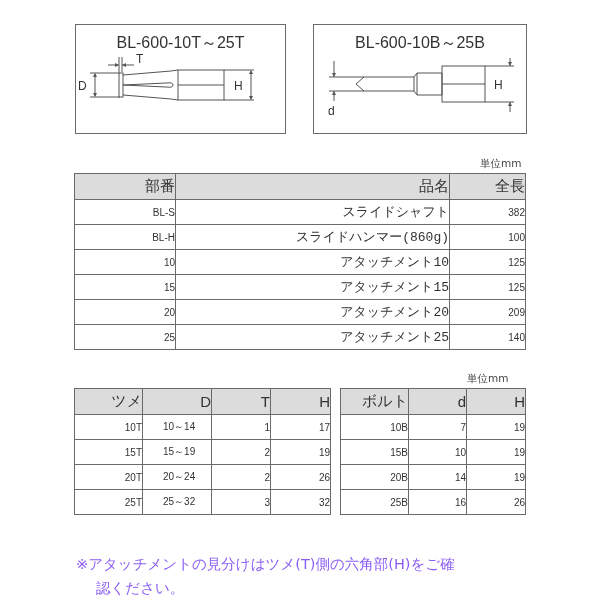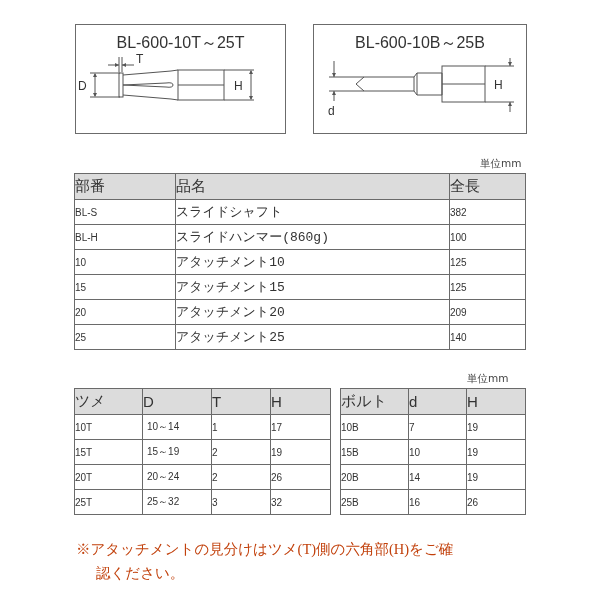--- a/index.html
+++ b/index.html
@@ -4,28 +4,28 @@
   <style>
     html, body { margin: 0; padding: 0; background: #ffffff; }
     body { width: 600px; height: 600px; position: relative; overflow: hidden;
            font-family: "DejaVu Sans", "Liberation Sans", sans-serif; color: #333333; }
     .frame { position: absolute; border: 1.5px solid #6b6b6b; background: #fff; box-sizing: border-box; }
     .frame-title { position: absolute; left: 0; right: 0; top: 8px; text-align: center;
                    font-family: "Liberation Sans", sans-serif; font-size: 16px; color: #333; }
     .diagram { position: absolute; left: 0; top: 0; }
     .unit { position: absolute; font-size: 10.5px; color: #444; }
     table { position: absolute; border-collapse: collapse; table-layout: fixed; }
-    th, td { border: 1.5px solid #6a6a6a; text-align: left; padding: 0; color: #333;
+    th, td { border: 1.5px solid #6a6a6a; text-align: right; padding: 0; color: #333;
              font-family: "Liberation Sans", "DejaVu Sans", sans-serif; }
     th { background: #dcdcdc; font-weight: normal; font-size: 15px; height: 25px; }
     td { font-size: 10px; height: 24px; background: #fff; }
     td.jp { font-family: Liberation Mono, monospace; font-size: 13px; }
-    td.left { text-align: left; padding-left: 4px; }
-    .note { position: absolute; left: 76px; top: 537px; width: 460px; font-size: 14.5px;
-            line-height: 24px; color: #c2410c; font-family: Liberation Serif, serif; }
+    td.left { text-align: left; padding-left: 20px; }
+    .note { position: absolute; left: 76px; top: 552px; width: 460px; font-size: 14.5px;
+            line-height: 24px; color: #8b5cf6; }
     .note .l2 { padding-left: 20px; display: block; }
   </style>
 </head>
 <body>
 
 <div class="frame" style="left:75px; top:24px; width:211px; height:110px;">
   <div class="frame-title">BL-600-10T～25T</div>
   <svg class="diagram" width="211" height="110" viewBox="0 0 211 110">
     <g stroke="#555" stroke-width="1" fill="none">
 

